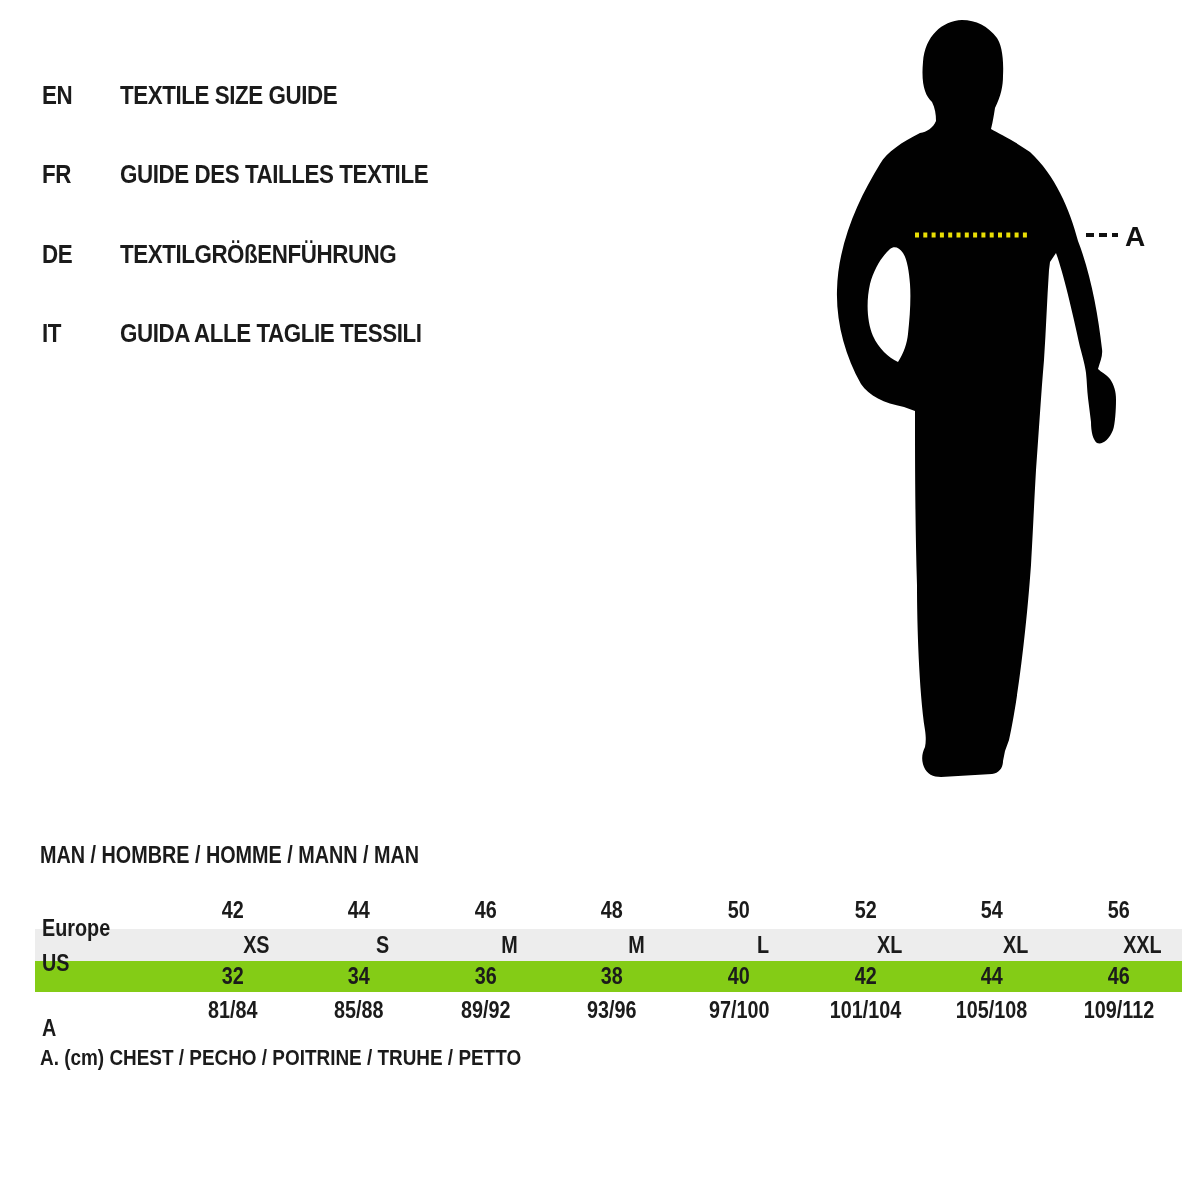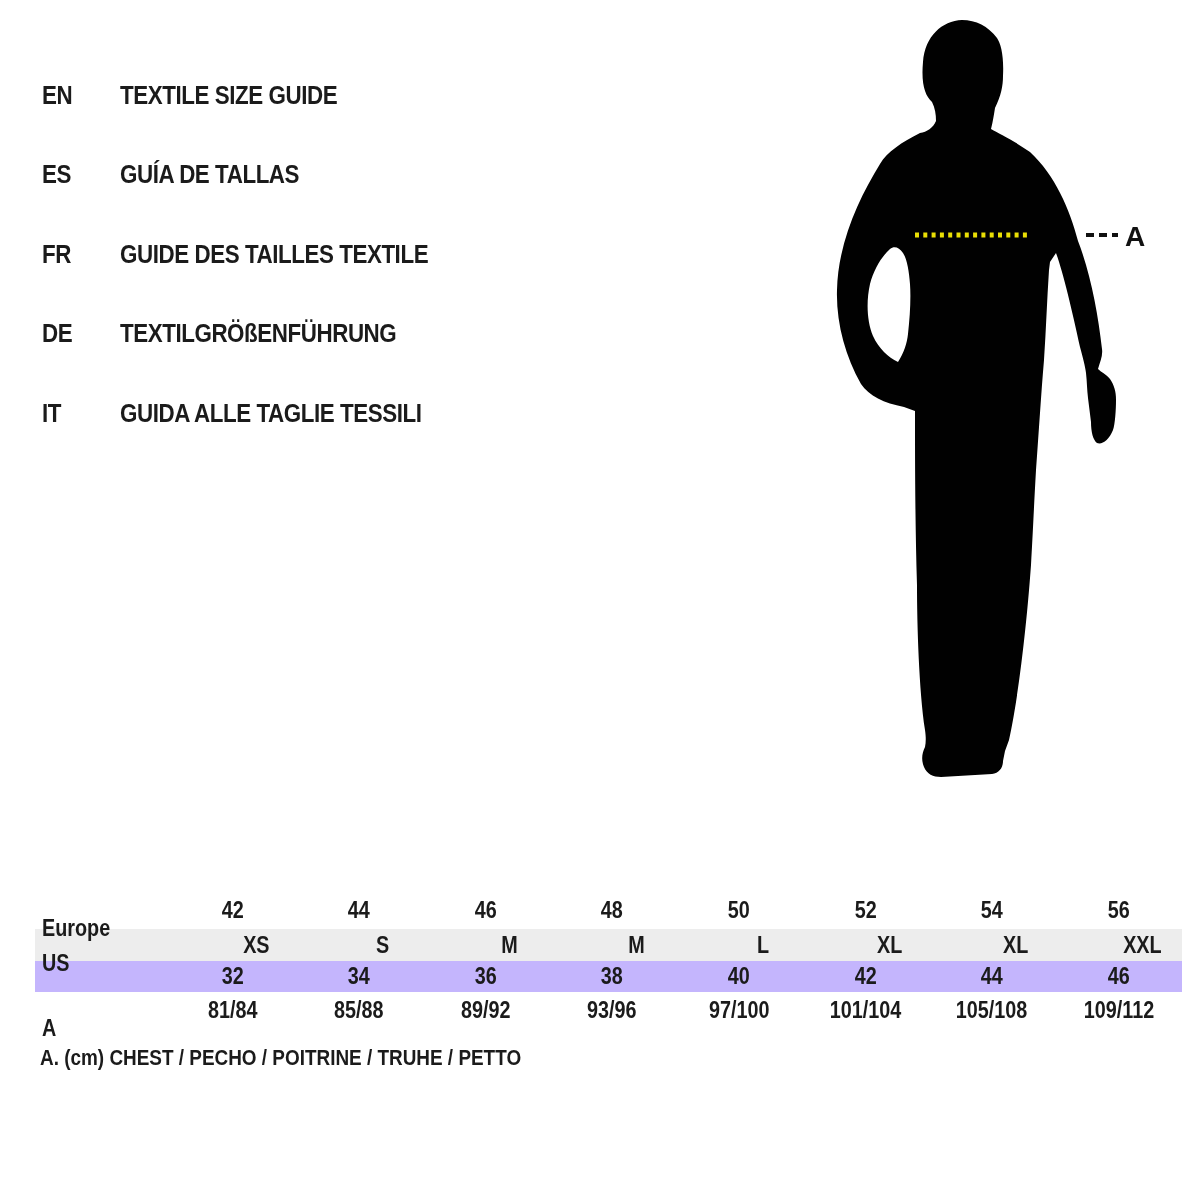--- a/index.html
+++ b/index.html
@@ -46,24 +46,20 @@
 </style>
 </head>
 <body>
 
 <div class="page">
 
   <section class="lang-list">
       <div class="lang-row">
         <span class="lang-code cond">EN</span>
         <span class="lang-title cond">TEXTILE SIZE GUIDE</span>
-      </div>
-      <div class="lang-row">
-        <span class="lang-code cond">ES</span>
-        <span class="lang-title cond">GUÍA DE TALLAS</span>
       </div>
       <div class="lang-row">
         <span class="lang-code cond">FR</span>
         <span class="lang-title cond">GUIDE DES TAILLES TEXTILE</span>
       </div>
       <div class="lang-row">
         <span class="lang-code cond">DE</span>
         <span class="lang-title cond">TEXTILGRÖßENFÜHRUNG</span>
       </div>
       <div class="lang-row">
@@ -125,20 +121,23 @@
       C 84 353, 87 343, 88 334
       C 90 316, 91 298, 90 284
       C 89 271, 87 259, 83 253
       C 79 247, 74 246, 70 249
       Z"></path>
     <line x1="95" y1="235" x2="210" y2="235" stroke="#eadf05" stroke-width="5" stroke-dasharray="4 4.3"></line>
     <line x1="266" y1="235" x2="298" y2="235" stroke="#111111" stroke-width="4" stroke-dasharray="8 5"></line>
     <text x="305" y="246" style="font:bold 28px 'Liberation Sans', sans-serif; fill:#111;">A</text>
   </svg>
 
+  <div class="section-title">
+    <span class="cond">MAN / HOMBRE / HOMME / MANN / MAN</span>
+  </div>
 
   <div class="size-table">
     <div id="rows">
         <div class="trow">
           <div class="tlabel"><span class="cond">Europe</span></div>
           <div class="tcell"><span class="cond-c">42</span></div>
           <div class="tcell"><span class="cond-c">44</span></div>
           <div class="tcell"><span class="cond-c">46</span></div>
           <div class="tcell"><span class="cond-c">48</span></div>
           <div class="tcell"><span class="cond-c">50</span></div>
@@ -150,21 +149,21 @@
           <div class="tlabel"><span class="cond">US</span></div>
           <div class="tcell"><span class="cond-c">XS</span></div>
           <div class="tcell"><span class="cond-c">S</span></div>
           <div class="tcell"><span class="cond-c">M</span></div>
           <div class="tcell"><span class="cond-c">M</span></div>
           <div class="tcell"><span class="cond-c">L</span></div>
           <div class="tcell"><span class="cond-c">XL</span></div>
           <div class="tcell"><span class="cond-c">XL</span></div>
           <div class="tcell"><span class="cond-c">XXL</span></div>
         </div>
-        <div class="trow shaded" style="background: #c4b5fd;">
+        <div class="trow shaded" style="background: #84cc16;">
           <div class="tlabel"><span class="cond"></span></div>
           <div class="tcell"><span class="cond-c">32</span></div>
           <div class="tcell"><span class="cond-c">34</span></div>
           <div class="tcell"><span class="cond-c">36</span></div>
           <div class="tcell"><span class="cond-c">38</span></div>
           <div class="tcell"><span class="cond-c">40</span></div>
           <div class="tcell"><span class="cond-c">42</span></div>
           <div class="tcell"><span class="cond-c">44</span></div>
           <div class="tcell"><span class="cond-c">46</span></div>
         </div>

